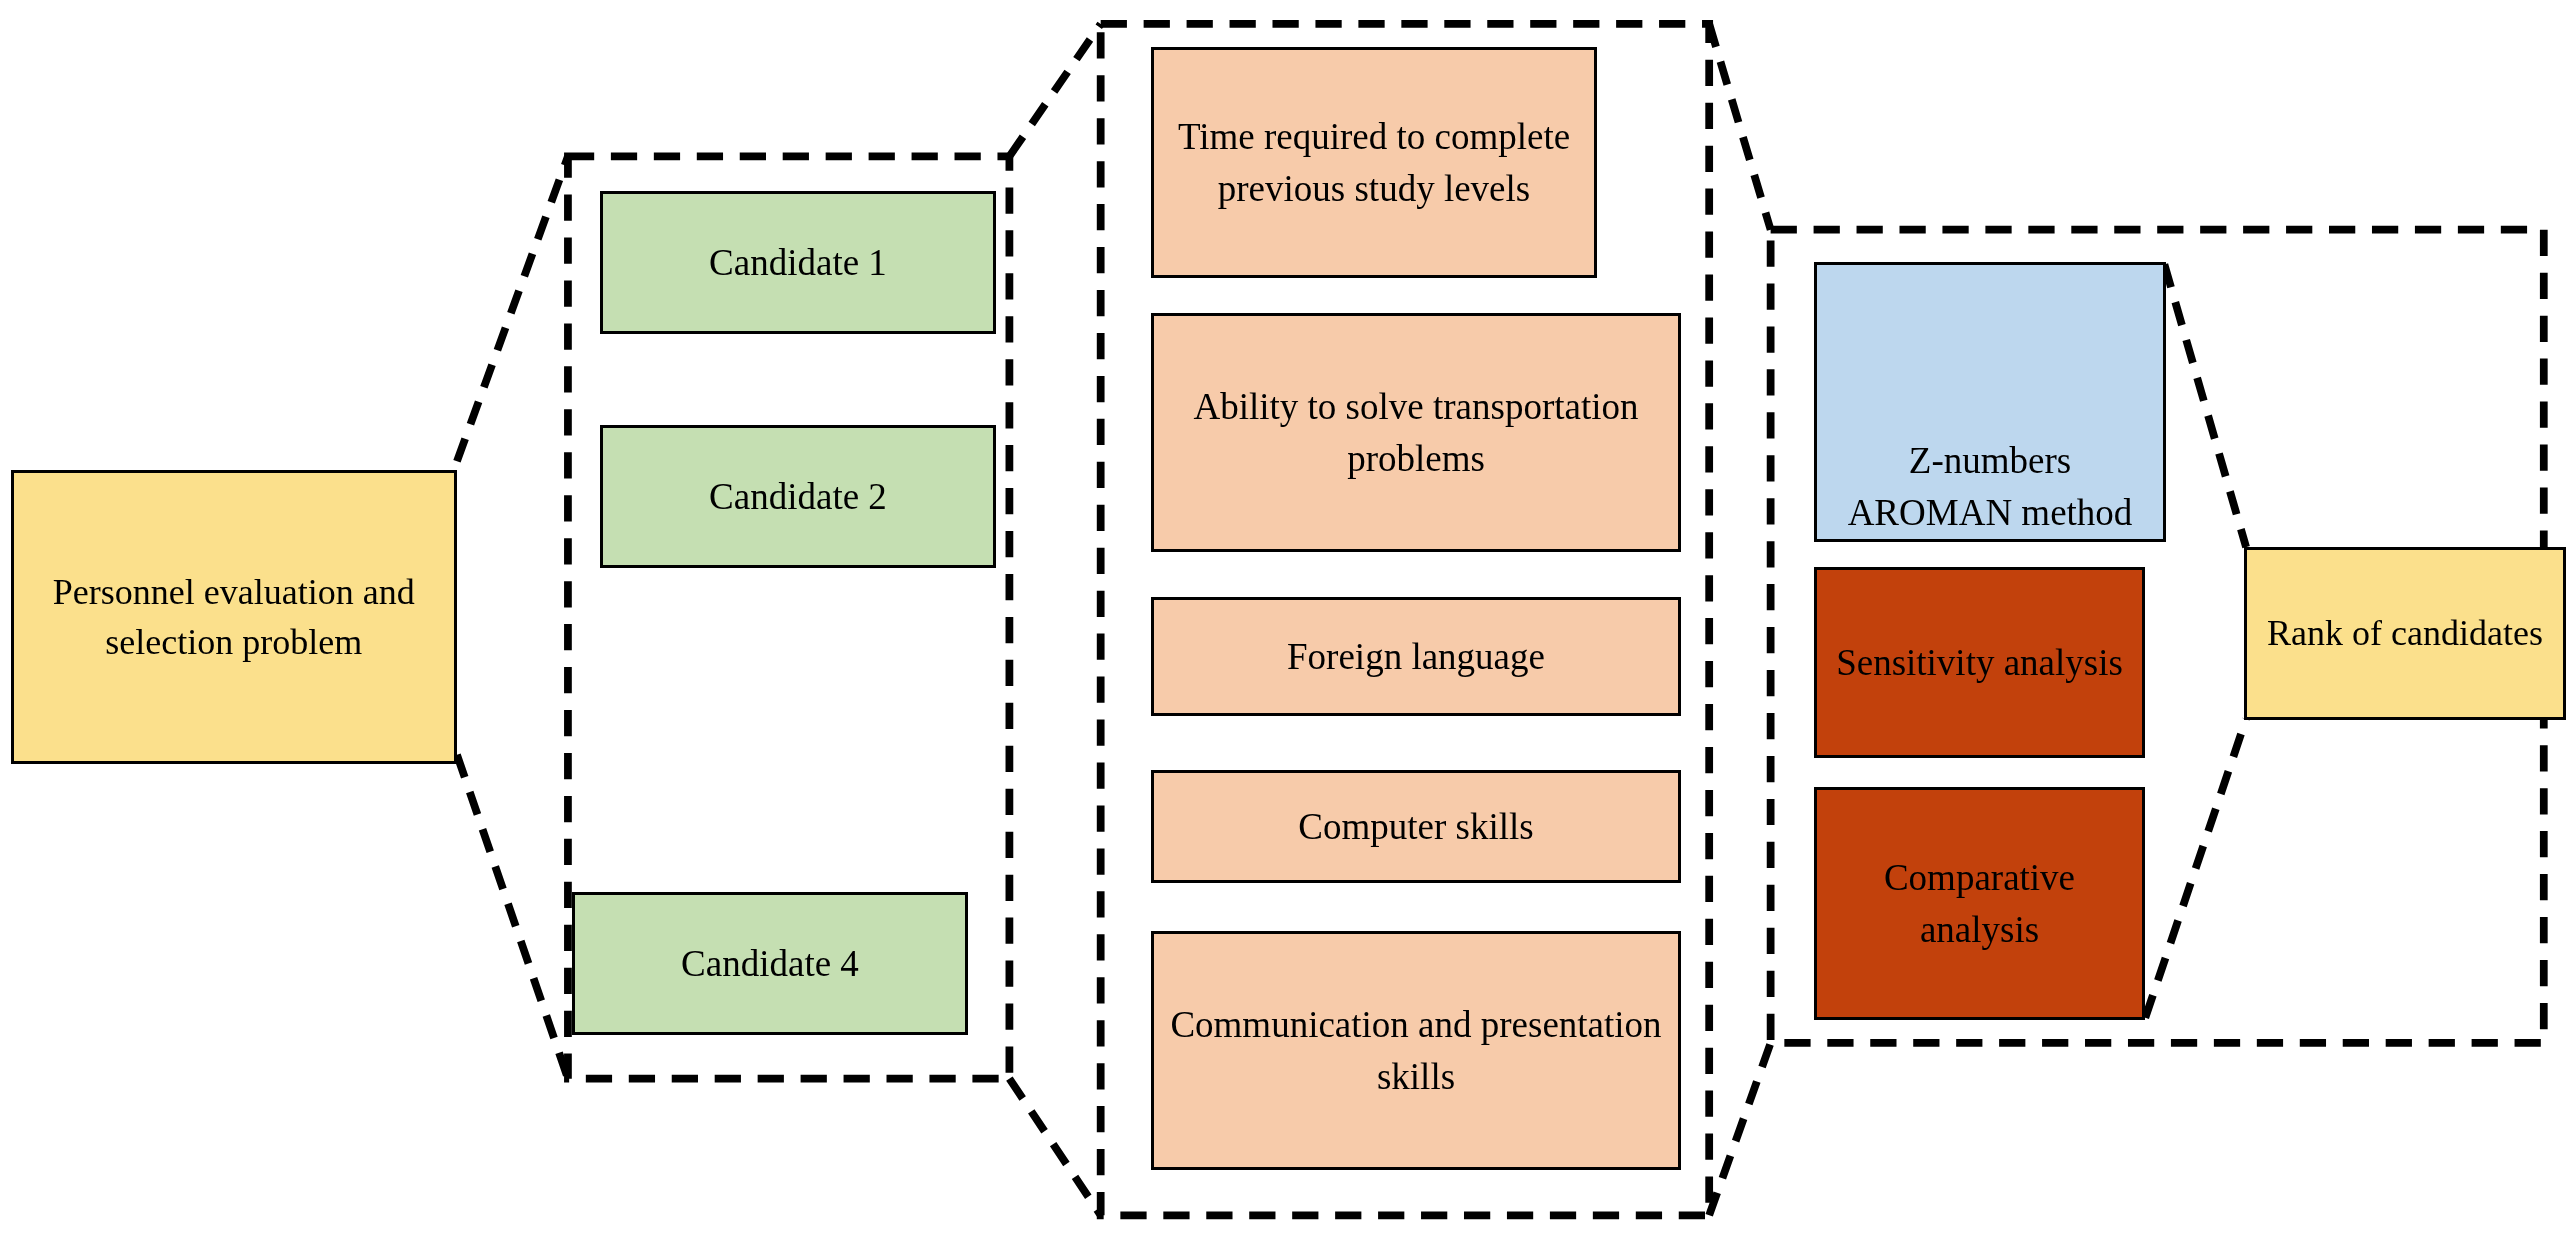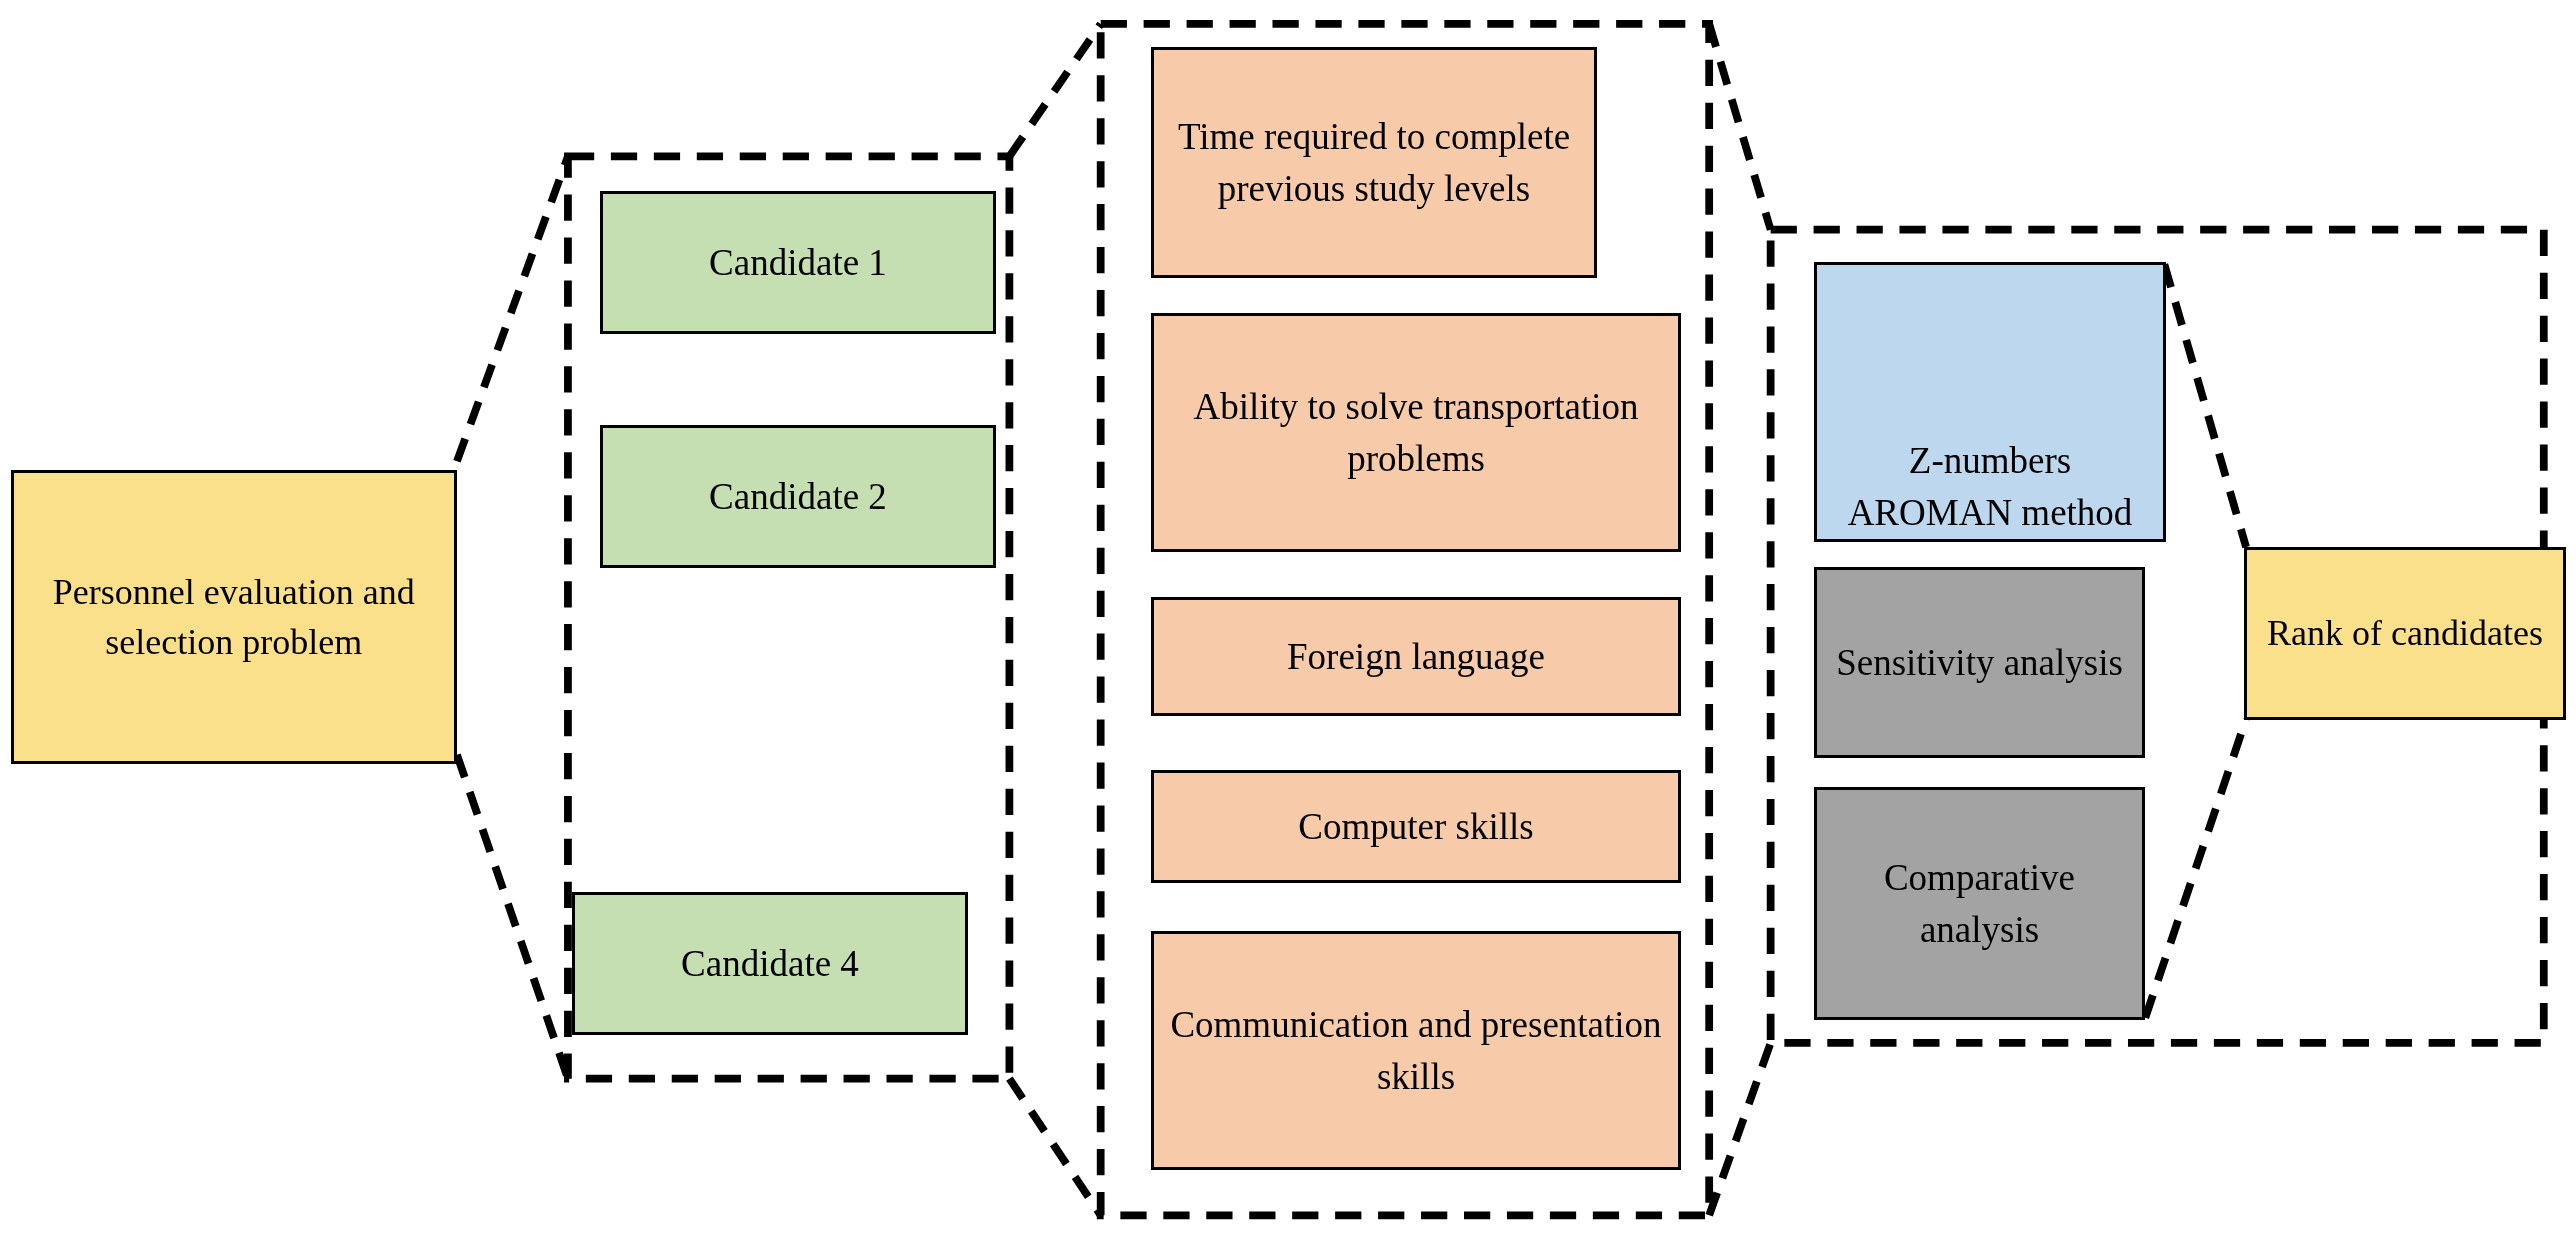--- a/index.html
+++ b/index.html
@@ -36,21 +36,21 @@
     padding: 0 8.4px;
   }
   .node-text {
     display: block;
     width: 100%;
   }
   .yellow { background: #FBE08C; }
   .green  { background: #C5DFB2; }
   .orange { background: #F7CBAA; }
   .blue   { background: #BDD7EE; }
-  .grey   { background: #a3a3a3; }
+  .grey   { background: #c2410c; }
 
   
   #node-problem {
     left: 10.7px;  top: 470px;  width: 446px; height: 294px;
     font-size: 36px;
     justify-content: center;
   }
   
   #node-candidate-1 { left: 600px; top: 191px;  width: 396px; height: 143px; font-size: 37px; }
   #node-candidate-2 { left: 600px; top: 425px;  width: 396px; height: 143px; font-size: 37px; font-family: Liberation Serif, serif; }

